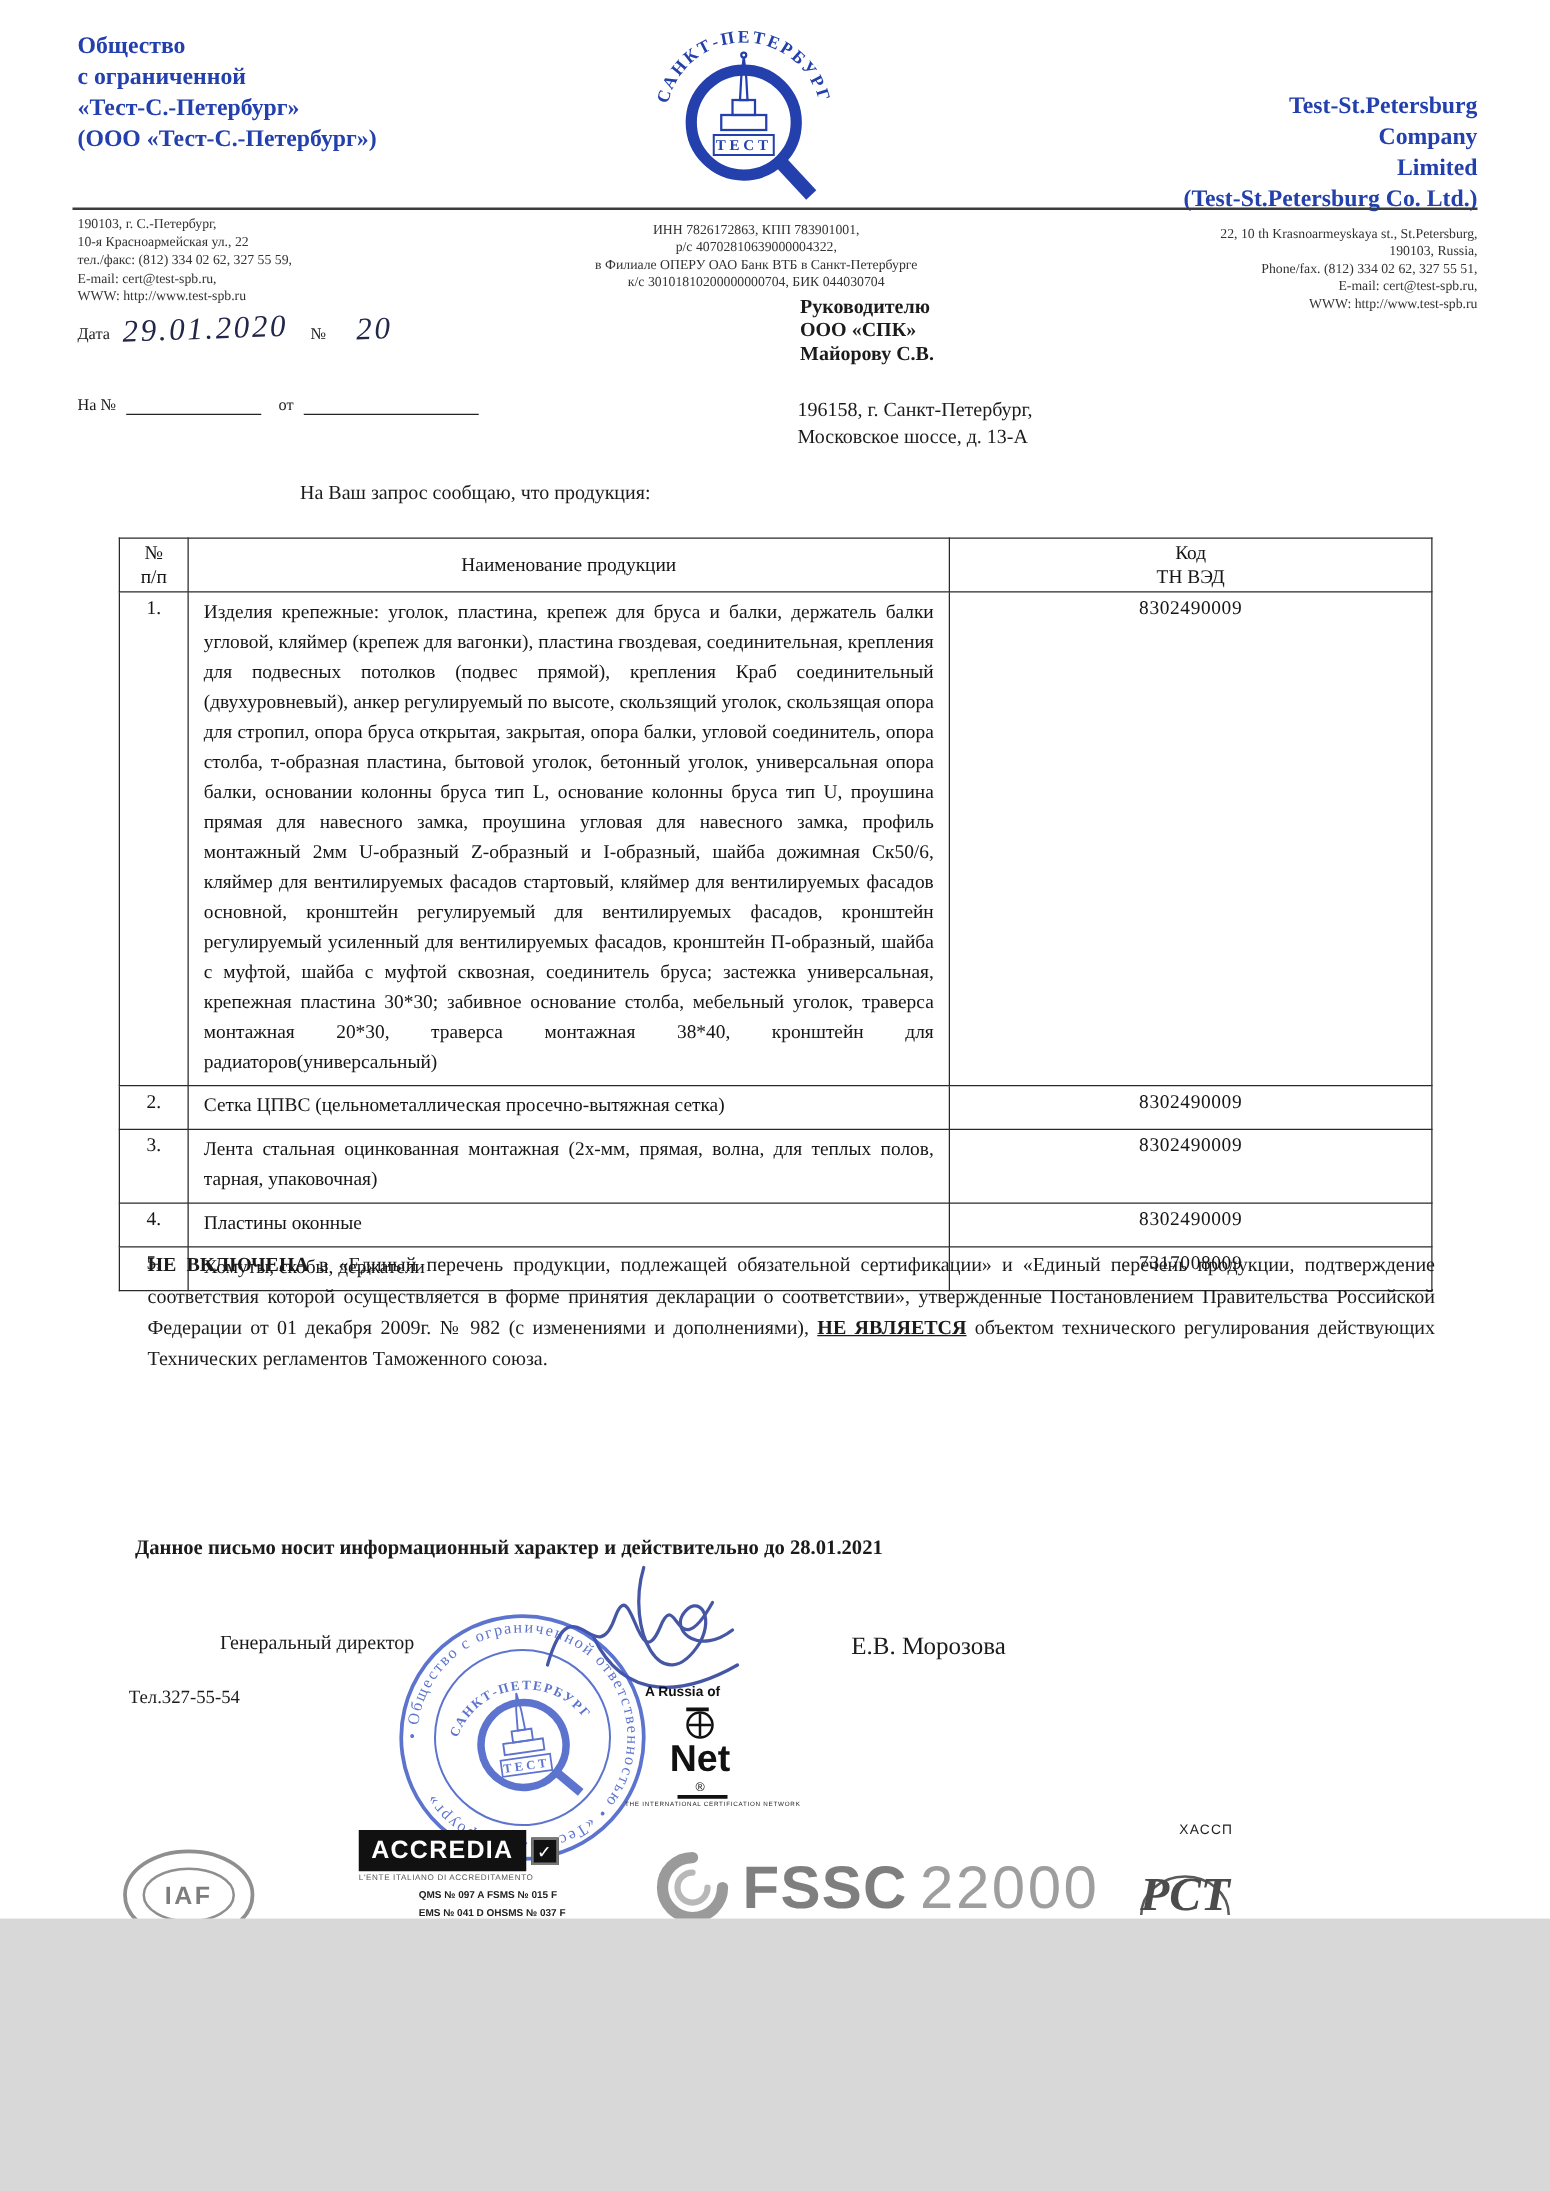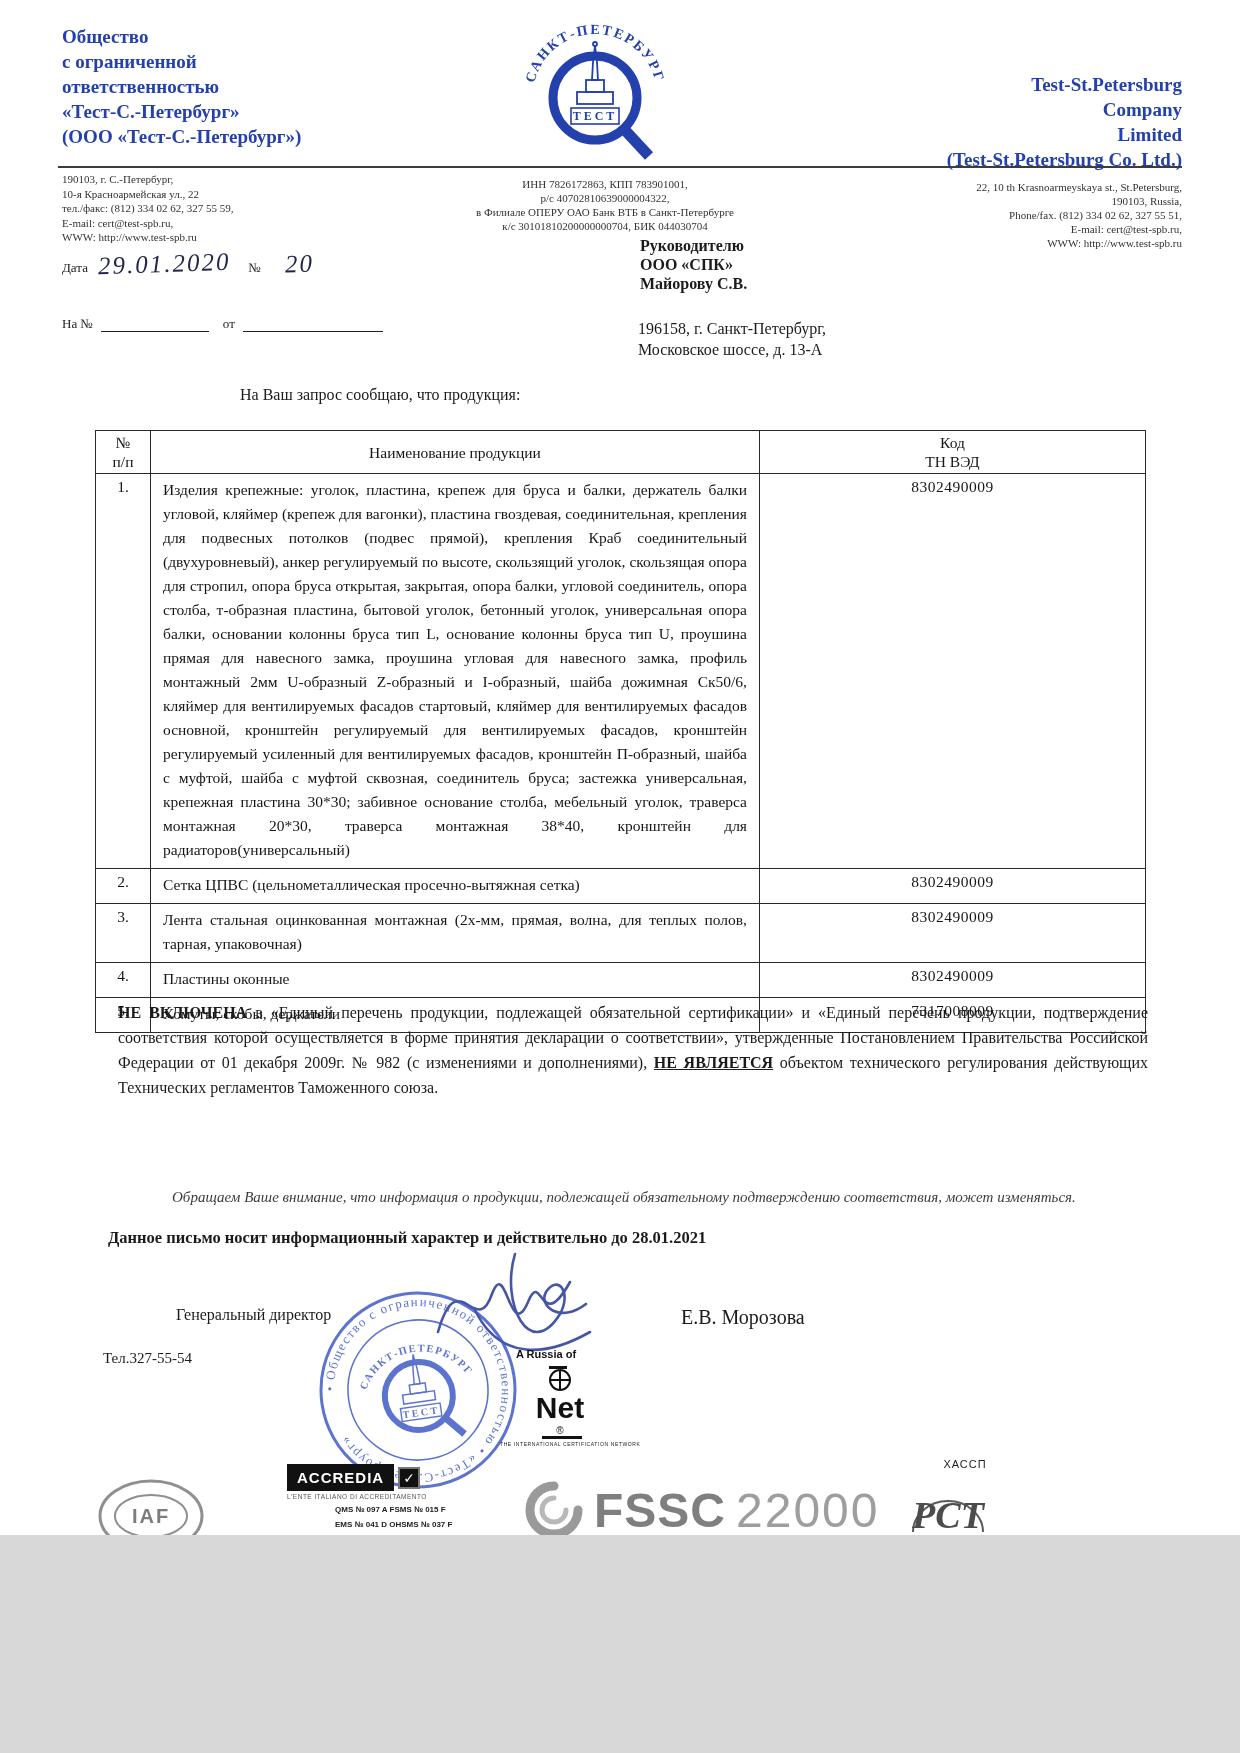--- a/index.html
+++ b/index.html
@@ -66,40 +66,39 @@
   .iqnet-reg { font-size:10px; vertical-align:top; color:#111; }
   .iqnet-caption { font-size:5px; letter-spacing:0.6px; color:#222; margin:2px 0 0 30px; white-space:nowrap; }
   .iqnet-globe { width:22px; height:22px; border:2.5px solid #111; border-radius:50%; position:relative; flex:0 0 auto; }
   .iqnet-globe:before { content:""; position:absolute; left:50%; top:0; bottom:0; width:2px; background:#111; transform:translateX(-50%); }
   .iqnet-globe:after { content:""; position:absolute; top:50%; left:0; right:0; height:2px; background:#111; transform:translateY(-50%); }
 
   
   .iaf-svg { left:95px; top:1476px; }
   .accredia { left:287px; top:1464px; width:170px; font-family:"Liberation Sans", sans-serif; }
   .acc-row { display:flex; align-items:center; }
-  .acc-bar { background:#111; color:#fff; font-weight:bold; font-size:15px; letter-spacing:1px; padding:5px 10px; }
+  .acc-bar { background:#111; color:#fff; font-weight:bold; font-size:20px; letter-spacing:1px; padding:5px 10px; }
   .acc-check { width:22px; height:22px; background:#111; color:#fff; font-size:14px; display:flex; align-items:center; justify-content:center; margin-left:4px; border:2px solid #777; }
   .acc-tagline { font-size:6.5px; color:#555; letter-spacing:0.5px; margin-top:2px; }
   .acc-certs { font-size:8px; font-weight:bold; color:#222; margin-top:5px; line-height:10px;margin-left:48px; }
   .acc-note { font-size:7.5px; font-style:italic; color:#333; line-height:9px; margin-top:3px; }
   .fssc { left:522px; top:1478px; display:flex; align-items:center; font-family:"Liberation Sans", sans-serif; }
   .fssc-name { font-size:48px; font-weight:bold; color:#7f7f7f; letter-spacing:1px; margin-left:8px; }
   .fssc-num { font-size:48px; color:#9e9e9e; margin-left:10px; letter-spacing:2px; }
   .rst { left:893px; top:1458px; width:110px; text-align:center; }
   .rst-label { font-size:11px; letter-spacing:1px; color:#222; font-family:"Liberation Sans", sans-serif; margin-left:34px; }
 </style>
 </head>
 <body>
 
 <div class="page">
 
   <div class="abs company-ru">
     <div>Общество</div>
     <div>с ограниченной</div>
-    <div>ответственностью</div>
     <div>«Тест-С.-Петербург»</div>
     <div>(ООО «Тест-С.-Петербург»)</div>
   </div>
 
   <svg class="abs emblem" width="180" height="156" viewBox="0 0 180 156">
     <defs>
       <path id="hdrArc" d="M 28 86 A 62 62 0 0 1 152 86" fill="none"></path>
     </defs>
     <text font-size="14" font-weight="bold" fill="#2340ac" letter-spacing="2" font-family="Liberation Serif, serif">
       <textPath href="#hdrArc" startOffset="50%" text-anchor="middle">САНКТ-ПЕТЕРБУРГ</textPath>
@@ -206,21 +205,20 @@
         <td class="cell-num">5.</td>
         <td class="cell-name">Хомуты, скобы, держатели</td>
         <td class="cell-code">7317008009</td>
       </tr>
     </tbody>
   </table>
 
   <div class="abs para1">
     <b>НЕ ВКЛЮЧЕНА</b><span> в «Единый перечень продукции, подлежащей обязательной сертификации» и «Единый перечень продукции, подтверждение соответствия которой осуществляется в форме принятия декларации о соответствии», утвержденные Постановлением Правительства Российской Федерации от 01 декабря 2009г. № 982 (с изменениями и дополнениями), </span><b class="ul">НЕ ЯВЛЯЕТСЯ</b><span> объектом технического регулирования действующих Технических регламентов Таможенного союза.</span>
   </div>
-  <div class="abs para2">Обращаем Ваше внимание, что информация о продукции, подлежащей обязательному подтверждению соответствия, может изменяться.</div>
   <div class="abs para3">Данное письмо носит информационный характер и действительно до 28.01.2021</div>
 
   <div class="abs sig-title">Генеральный директор</div>
   <div class="abs sig-name">Е.В. Морозова</div>
   <div class="abs sig-phone">Тел.327-55-54</div>
 
   <svg class="abs signature-svg" width="210" height="120" viewBox="0 0 210 120">
     <g stroke="#31449c" stroke-width="2.6" fill="none" opacity="0.9" stroke-linecap="round">
       <path d="M18,88 C38,18 56,96 72,50 C86,12 90,100 108,58 C122,24 120,92 150,38"></path>
       <path d="M55,66 C80,118 128,112 170,88"></path>

